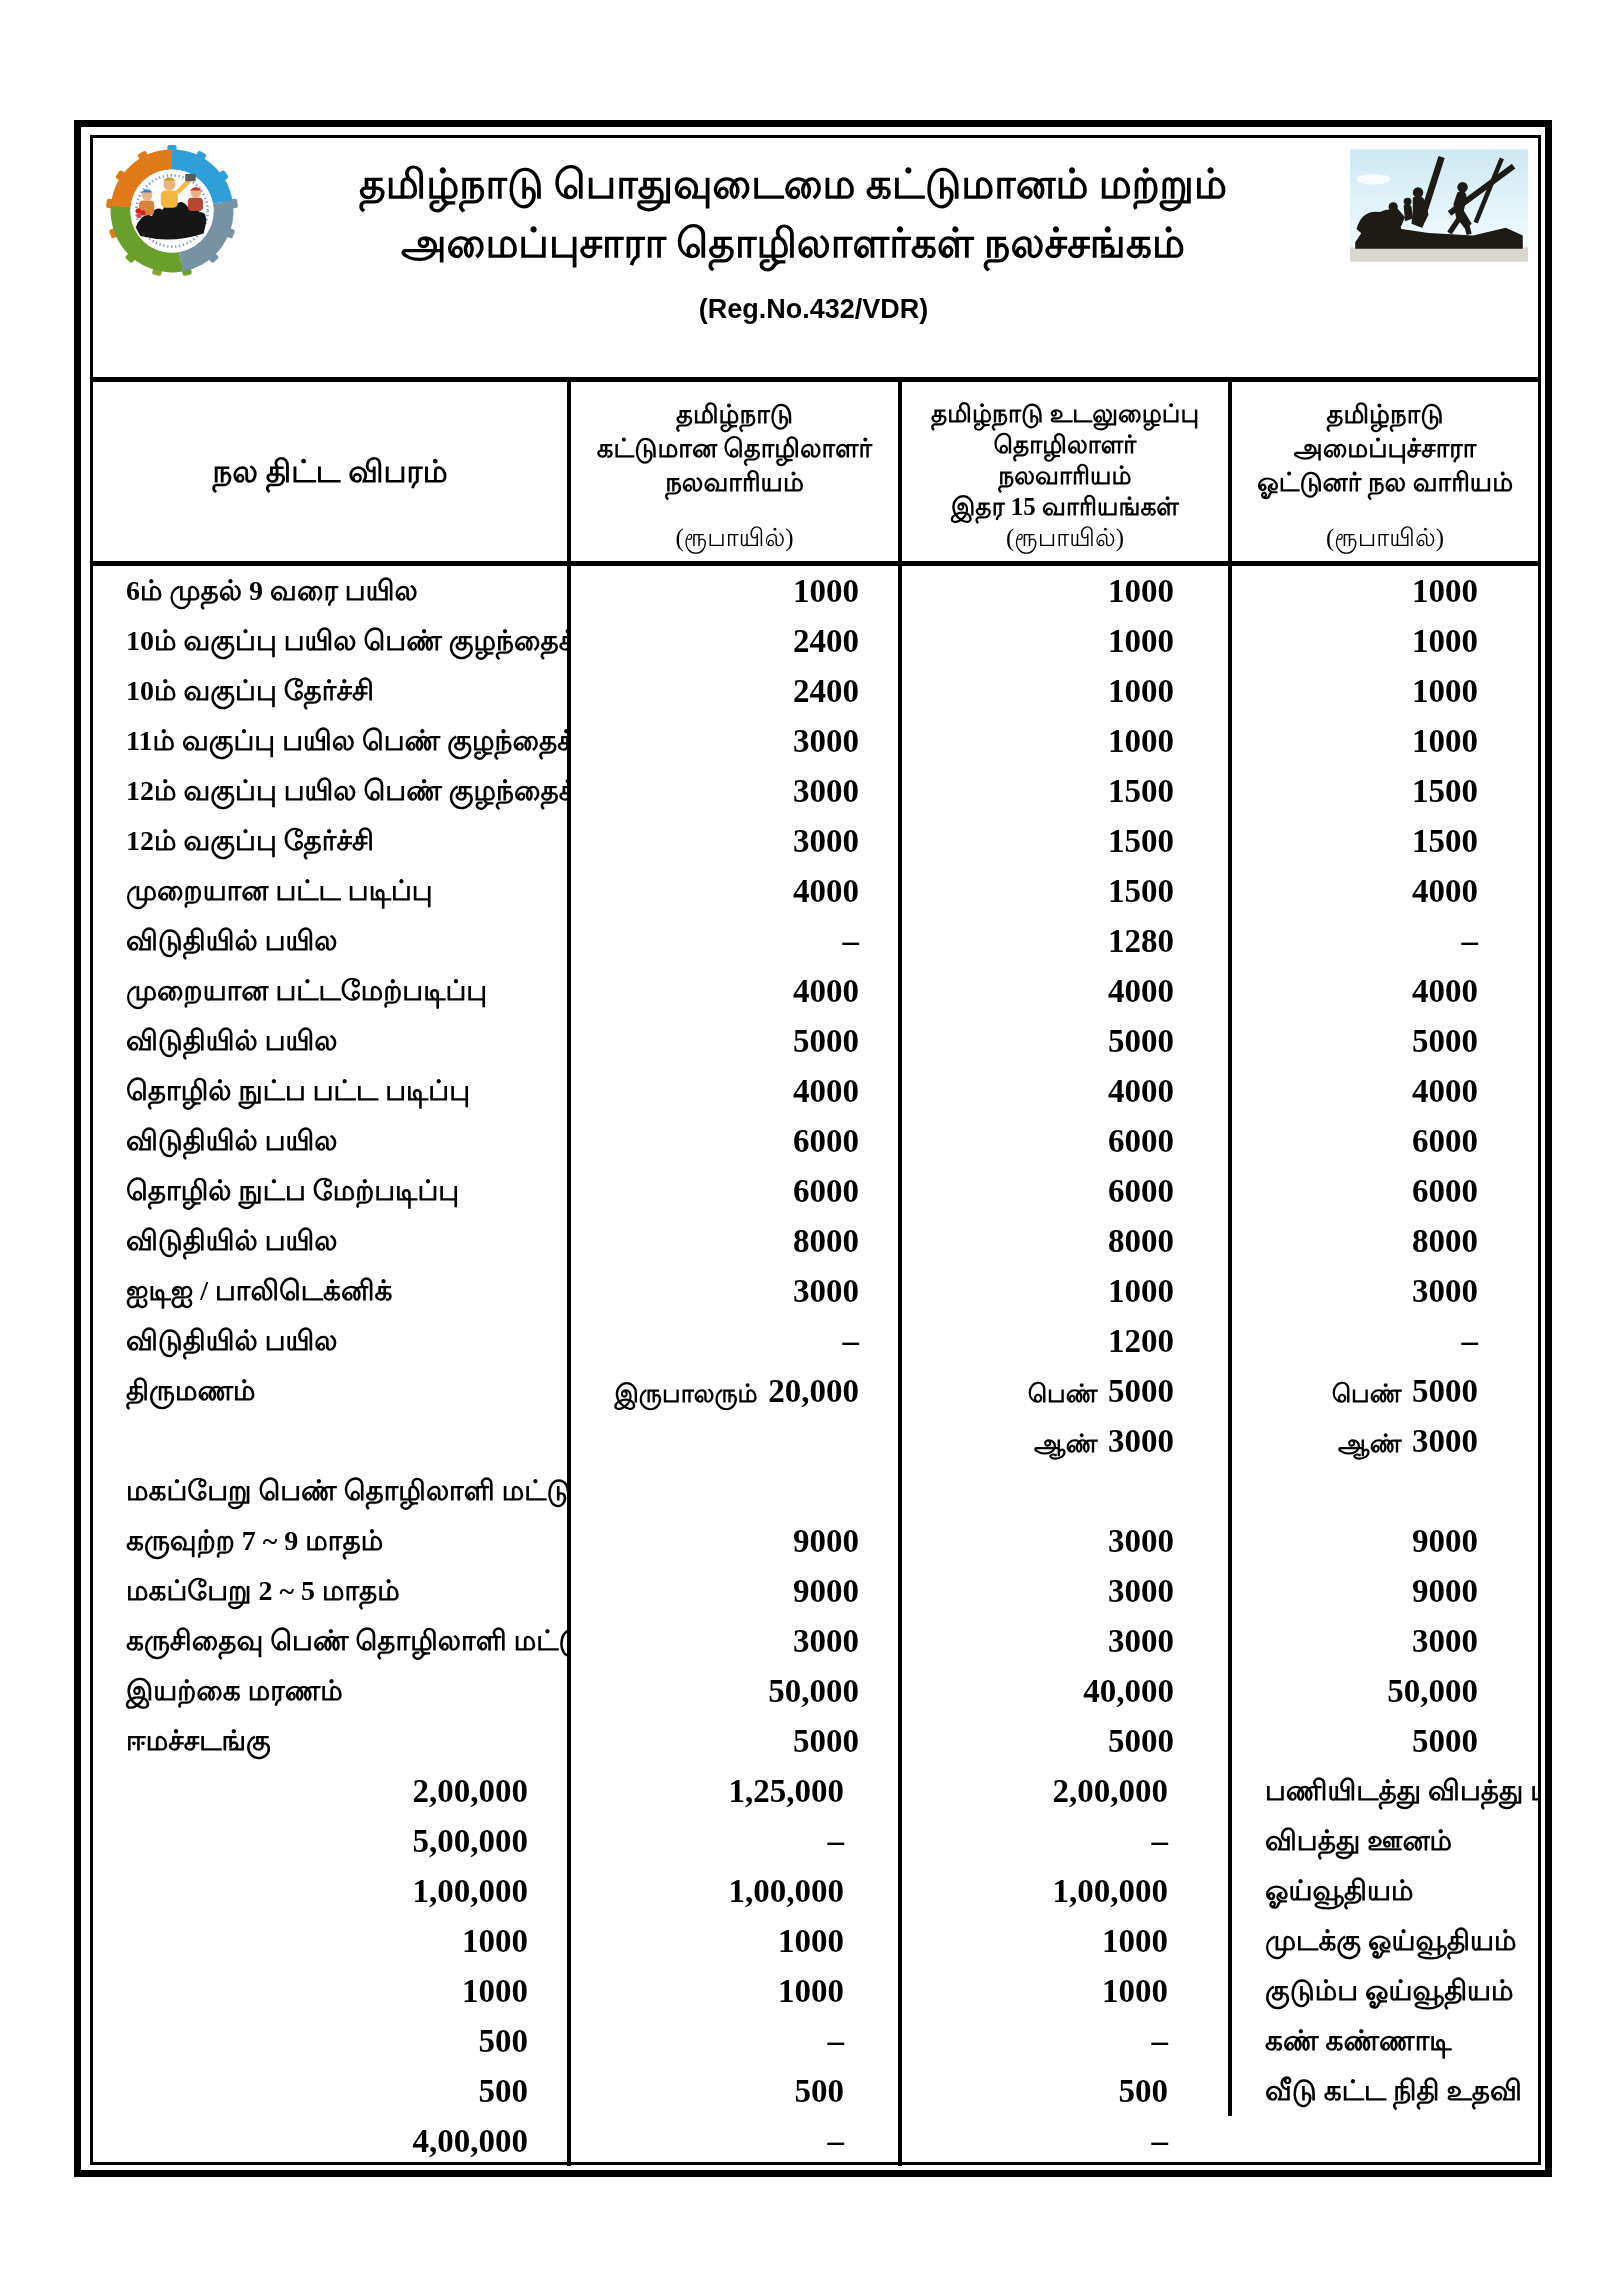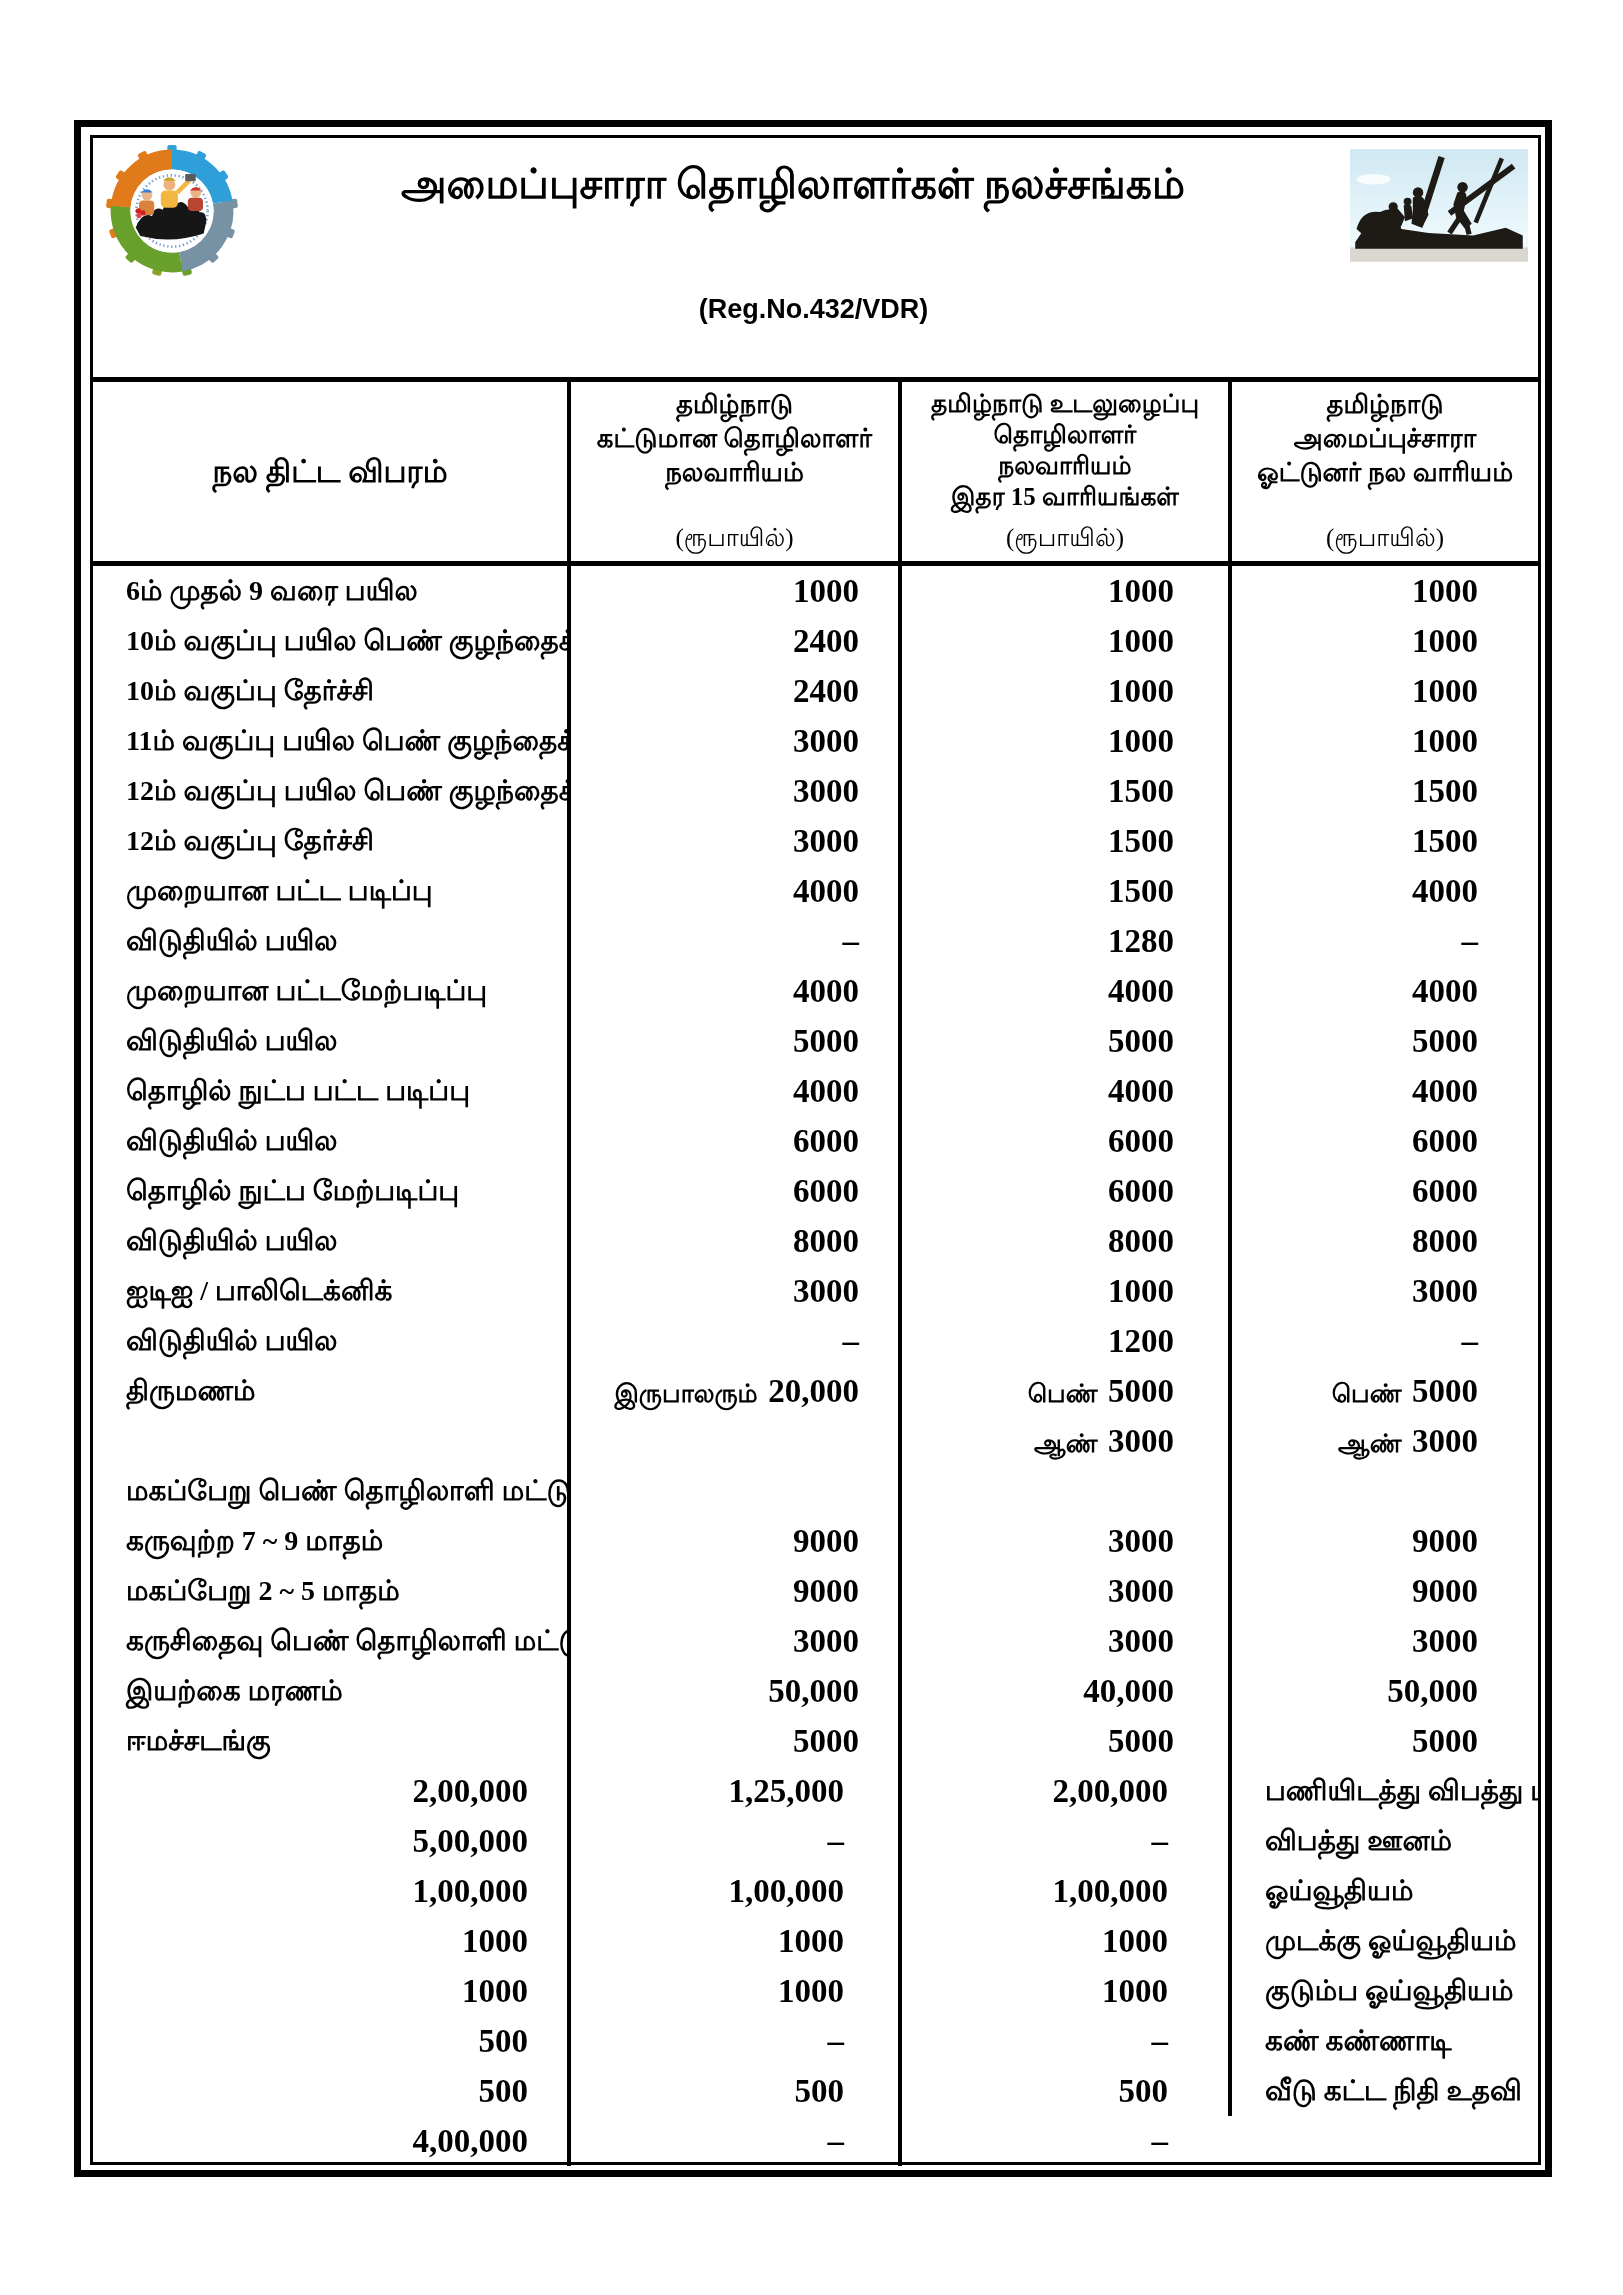--- a/index.html
+++ b/index.html
@@ -19,21 +19,21 @@
         font-family:"Liberation Sans","DejaVu Sans",sans-serif;font-weight:bold;font-size:27px;}
   
   .thead{flex:0 0 179px;border-top:5.2px solid #000;display:grid;
         grid-template-columns:474px 331px 330px 1fr;}
   .tbody{flex:1;border-top:5.2px solid #000;display:grid;
         grid-template-columns:474px 331px 330px 1fr;grid-auto-rows:50px;}
   .thead > div:nth-child(4n+2),.thead > div:nth-child(4n+3),.thead > div:nth-child(4n+4),
   .tbody > div:nth-child(4n+2),.tbody > div:nth-child(4n+3),.tbody > div:nth-child(4n+4){
         border-left:4.6px solid #000;}
   .hcell{display:flex;flex-direction:column;align-items:center;box-sizing:border-box;
-        padding-top:6px;padding-bottom:9.2px;text-align:center;}
+        padding-top:16px;padding-bottom:9.2px;text-align:center;}
   .hcell .hline{font-weight:bold;font-size:26px;line-height:34px;white-space:nowrap;}
   .hcell.dense .hline{font-size:25px;line-height:31px;}
   .hcell .unit{margin-top:auto;font-weight:normal;font-size:25px;line-height:29px;}
   .hcell.first{justify-content:center;padding-top:0;padding-bottom:0;}
   .hcell.first .hline{font-size:31px;}
   .cell{box-sizing:border-box;overflow:hidden;white-space:nowrap;line-height:50px;}
   .cell.label{padding-left:33px;font-weight:bold;font-size:28px;}
   .cell.value{text-align:right;font-weight:bold;font-size:33px;}
   .cell.value .prefix{font-size:25px;font-weight:bold;margin-right:10.5px;}
   .cell.value.c2{padding-right:39px;}
@@ -86,20 +86,21 @@
           <circle cx="136" cy="72" r="8" fill="#E8B488"></circle>
           <path d="M127 69 Q136 58 145 69 Z" fill="#CC3333"></path>
           <rect x="124" y="80" width="23" height="20" rx="6" fill="#B8452F"></rect>
           <circle cx="49" cy="100" r="4" fill="#CC2222"></circle>
           <circle cx="56" cy="103" r="4" fill="#CC2222"></circle>
           <circle cx="50" cy="107" r="4" fill="#E24444"></circle>
         </g>
       </svg>
 
       <div class="title-block">
+        <div class="title-line">தமிழ்நாடு பொதுவுடைமை கட்டுமானம் மற்றும்</div>
         <div class="title-line">அமைப்புசாரா தொழிலாளர்கள் நலச்சங்கம்</div>
       </div>
       <div class="reg-line">(Reg.No.432/VDR)</div>
 
       <svg class="statue" viewBox="0 0 272 172">
         <defs>
           <linearGradient id="sky" x1="0" y1="0" x2="0" y2="1">
             <stop offset="0" stop-color="#CFE8F2"></stop>
               <stop offset="1" stop-color="#F2FBFE"></stop>
           </linearGradient>

